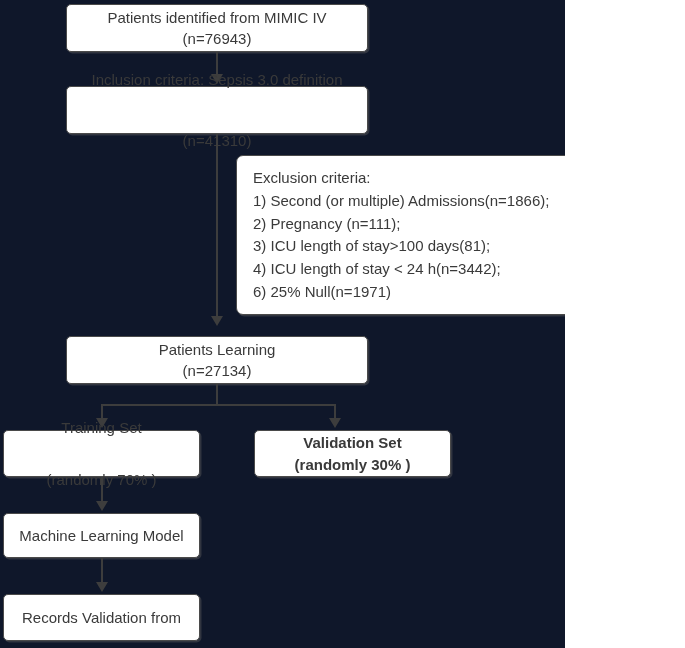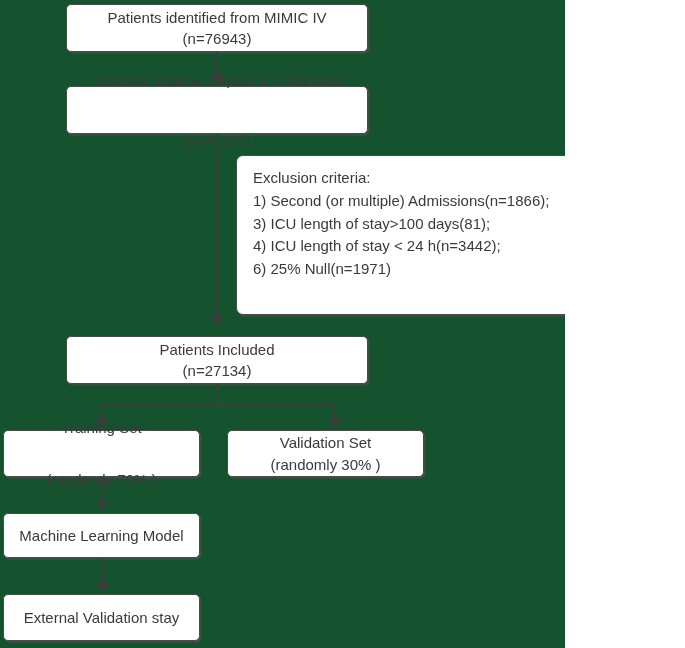--- a/index.html
+++ b/index.html
@@ -10,21 +10,21 @@
   }
   body {
     font-family: "Liberation Sans", "DejaVu Sans", sans-serif;
     color: #3a3a3a;
     -webkit-font-smoothing: antialiased;
   }
   #flow-canvas {
     position: relative;
     width: 565px;
     height: 648px;
-    background: #14532d;
+    background: #0f172a;
     overflow: hidden;
   }
 
   
   .node {
     position: absolute;
     box-sizing: border-box;
     background: #ffffff;
     border: 1.6px solid #4a4a4a;
     border-radius: 5px;
@@ -92,54 +92,55 @@
     <span class="line">Inclusion criteria: Sepsis 3.0 definition</span>
     <span class="line">(n=41310)</span>
   </div>
 
   <div class="vline" style="left:216px; top:134px; height:186px;"></div>
   <div class="arrowhead" style="left:211px; top:316px;"></div>
 
   <div class="node left-align" style="left:236px; top:155px; width:436px; height:160px;">
     <span class="line">Exclusion criteria:</span>
     <span class="line">1) Second (or multiple) Admissions(n=1866);</span>
+    <span class="line">2) Pregnancy (n=111);</span>
     <span class="line">3) ICU length of stay&gt;100 days(81);</span>
     <span class="line">4) ICU length of stay &lt; 24 h(n=3442);</span>
     <span class="line">6) 25% Null(n=1971)</span>
   </div>
 
   <div class="node" style="left:66px; top:336px; width:302px; height:48px;">
-    <span class="line">Patients Included</span>
+    <span class="line">Patients Learning</span>
     <span class="line">(n=27134)</span>
   </div>
 
   <div class="vline" style="left:216px; top:384px; height:22px;"></div>
   <div class="hline" style="left:101px; top:404px; width:235px;"></div>
   <div class="vline" style="left:101px; top:404px; height:18px;"></div>
   <div class="arrowhead" style="left:96px; top:418px;"></div>
   <div class="vline" style="left:334px; top:404px; height:18px;"></div>
   <div class="arrowhead" style="left:329px; top:418px;"></div>
 
   <div class="node" style="left:3px; top:430px; width:197px; height:47px;gap:30px;">
     <span class="line">Training Set</span>
     <span class="line">(randomly  70% )</span>
   </div>
 
-  <div class="node" style="left:227px; top:430px; width:197px; height:47px;">
+  <div class="node" style="left:254px; top:430px; width:197px; height:47px;font-weight:bold;">
     <span class="line">Validation Set</span>
     <span class="line">(randomly 30% )</span>
   </div>
 
   <div class="vline" style="left:101px; top:477px; height:28px;"></div>
   <div class="arrowhead" style="left:96px; top:501px;"></div>
 
   <div class="node" style="left:3px; top:513px; width:197px; height:45px;">
     <span class="line">Machine Learning Model</span>
   </div>
 
   <div class="vline" style="left:101px; top:558px; height:28px;"></div>
   <div class="arrowhead" style="left:96px; top:582px;"></div>
 
   <div class="node" style="left:3px; top:594px; width:197px; height:47px;">
-    <span class="line">External Validation stay</span>
+    <span class="line">Records Validation from</span>
   </div>
 
 </div>
 
 </body></html>

